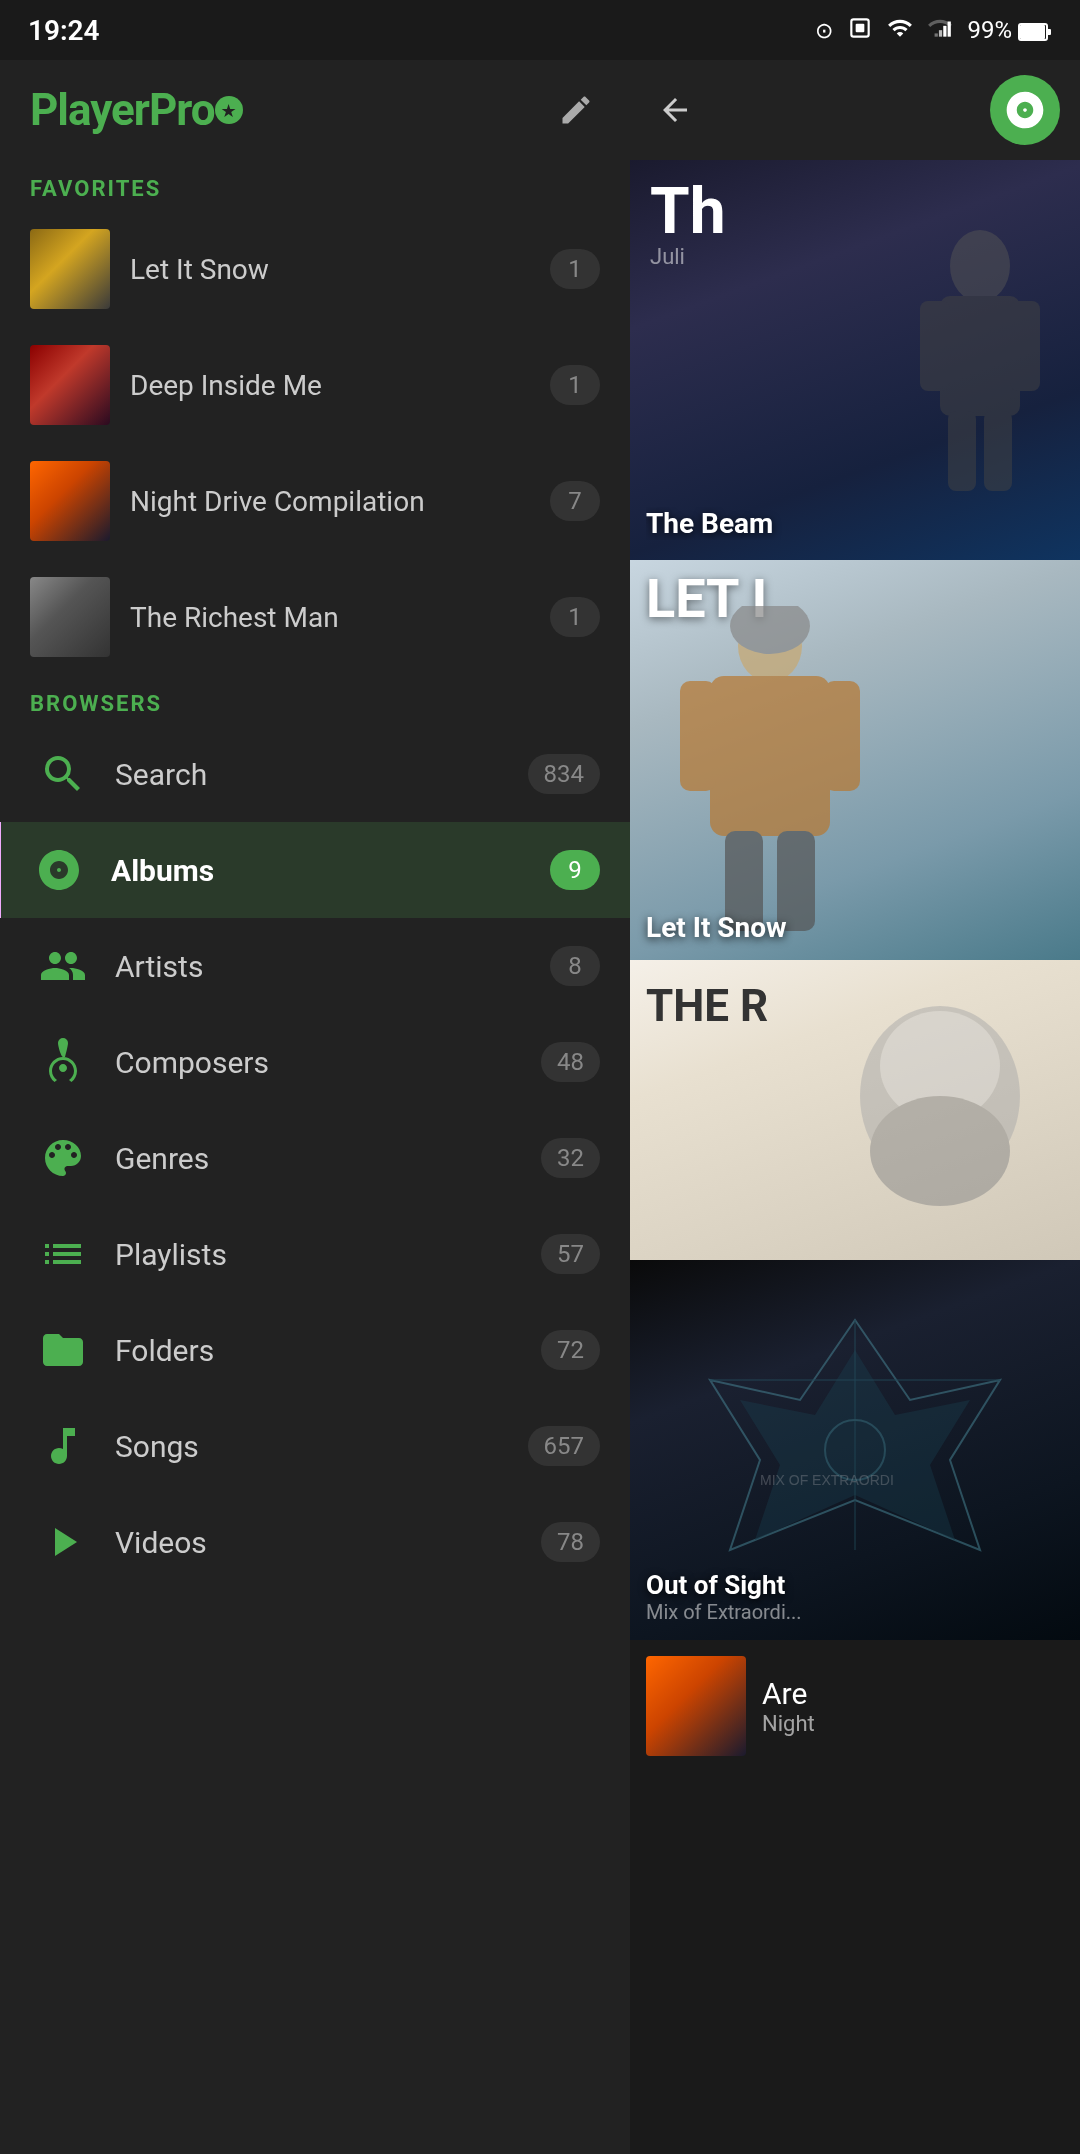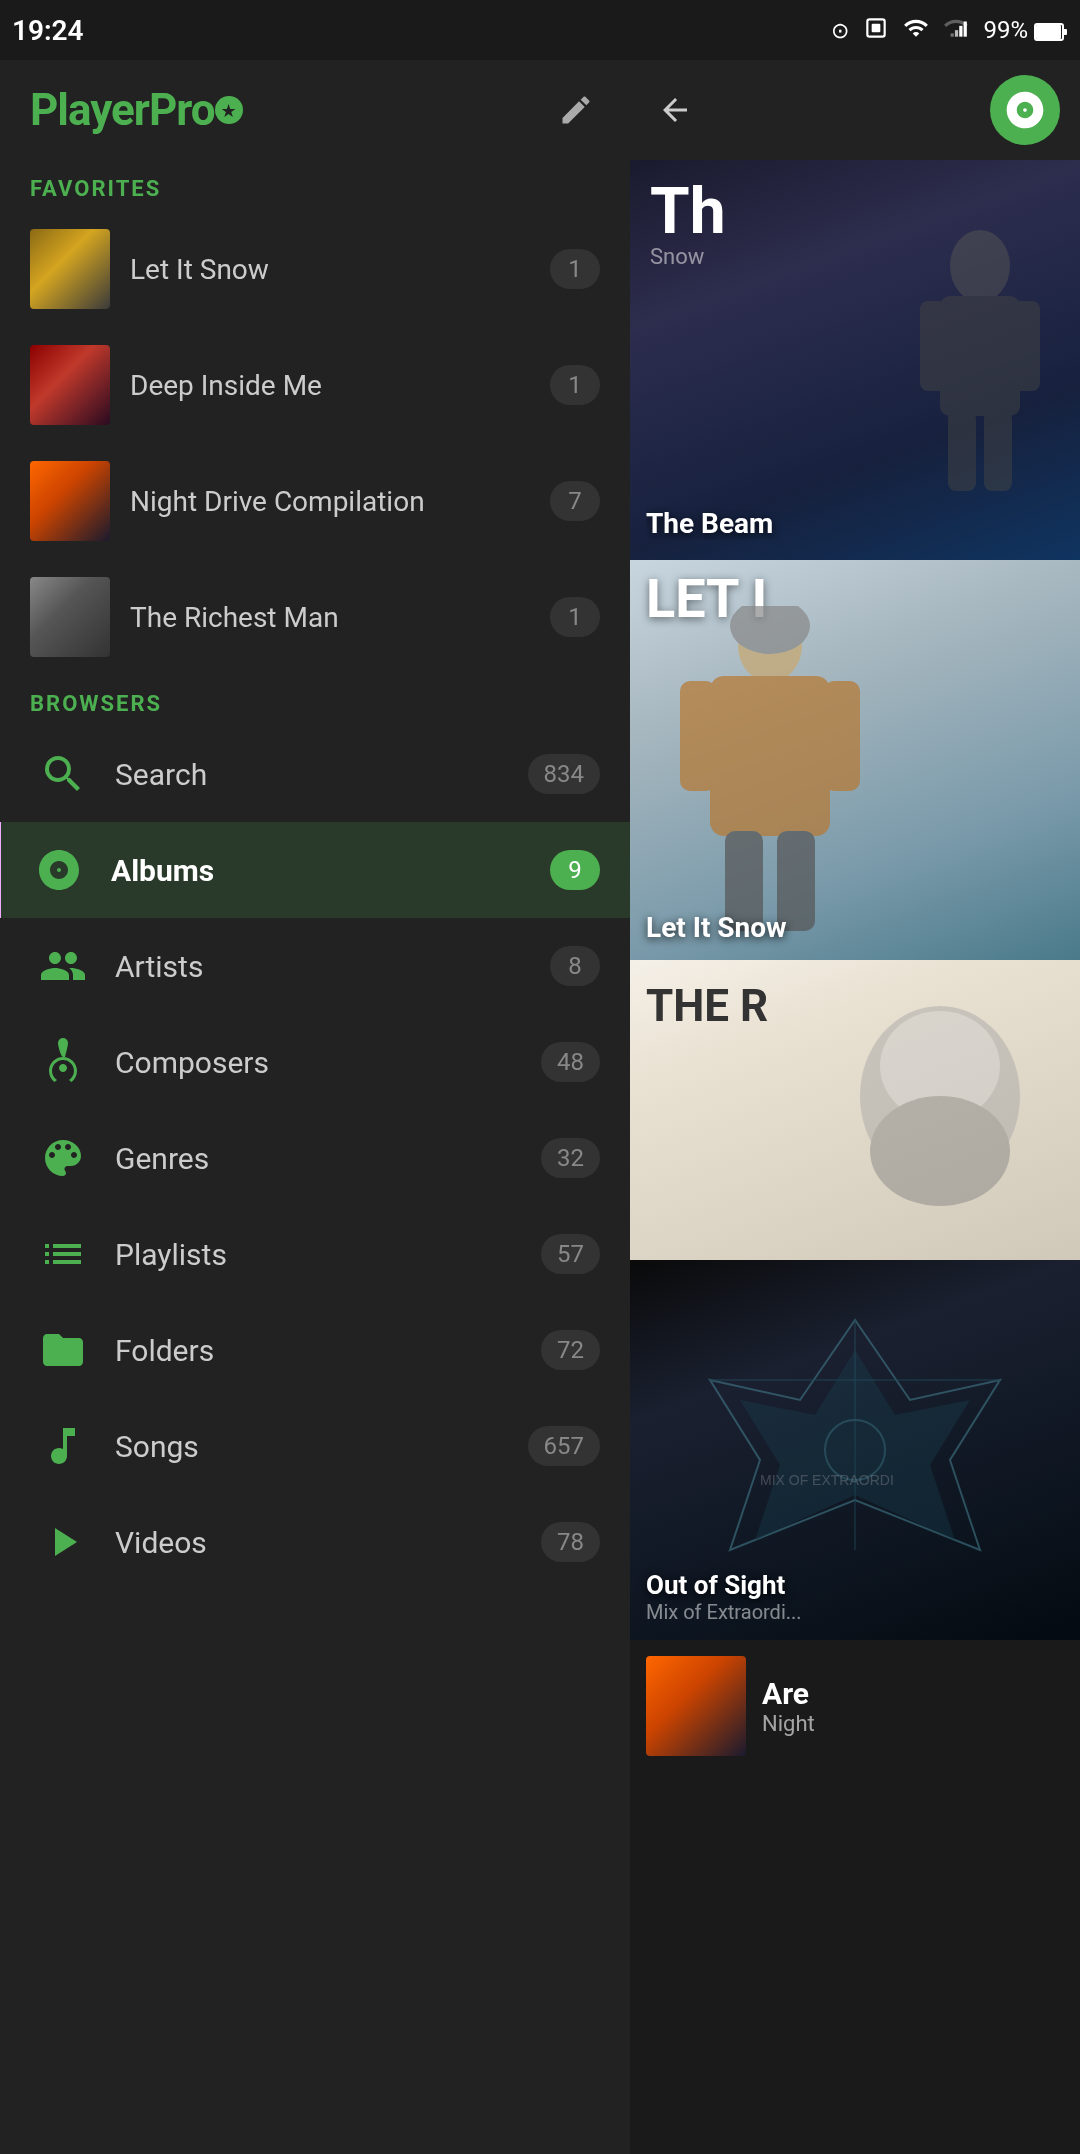--- a/index.html
+++ b/index.html
@@ -16,21 +16,21 @@
     }
 
     
     .status-bar {
       width: 100%;
       height: 60px;
       background: #1a1a1a;
       display: flex;
       align-items: center;
       justify-content: space-between;
-      padding: 0 12px;
+      padding: 0 28px;
       position: relative;
       z-index: 10;
     }
     .status-time {
       font-size: 28px;
       font-weight: 600;
       color: #fff;
     }
     .status-icons {
       display: flex;
@@ -387,21 +387,21 @@
     .mini-thumb {
       width: 100px;
       height: 100px;
       border-radius: 4px;
       background: linear-gradient(135deg, #ff6600 0%, #cc4400 40%, #1a1a2e 100%);
       flex-shrink: 0;
     }
     .mini-info { flex: 1; }
     .mini-title {
       font-size: 30px;
-      font-weight: 700;
+      font-weight: 400;
       color: #fff;
     }
     .mini-sub {
       font-size: 22px;
       color: rgba(255,255,255,0.6);
     }
   </style>
 </head>
 <body>
 
@@ -604,21 +604,21 @@
       <div class="now-playing-icon">
         <svg viewBox="0 0 24 24" fill="#fff">
           <path d="M12 2C6.48 2 2 6.48 2 12s4.48 10 10 10 10-4.48 10-10S17.52 2 12 2zm0 14.5c-2.49 0-4.5-2.01-4.5-4.5S9.51 7.5 12 7.5s4.5 2.01 4.5 4.5-2.01 4.5-4.5 4.5zm0-5.5c-.55 0-1 .45-1 1s.45 1 1 1 1-.45 1-1-.45-1-1-1z"></path>
         </svg>
       </div>
     </div>
 
     <div class="album-card album-card-1">
       <div class="card1-text">
         <div style="font-size:64px;font-weight:700;color:#fff;line-height:1">Th</div>
-        <div style="font-size:22px;color:rgba(255,255,255,0.5)">Snow</div>
+        <div style="font-size:22px;color:rgba(255,255,255,0.5)">Juli</div>
       </div>
 
       <div style="position:absolute;right:10px;bottom:50px;opacity:0.5">
         <svg width="180" height="280" viewBox="0 0 180 280">
           <ellipse cx="90" cy="40" rx="30" ry="36" fill="#555"></ellipse>
           <rect x="50" y="70" width="80" height="120" rx="10" fill="#444"></rect>
           <rect x="30" y="75" width="30" height="90" rx="8" fill="#444"></rect>
           <rect x="120" y="75" width="30" height="90" rx="8" fill="#444"></rect>
           <rect x="58" y="185" width="28" height="80" rx="8" fill="#444"></rect>
           <rect x="94" y="185" width="28" height="80" rx="8" fill="#444"></rect>

